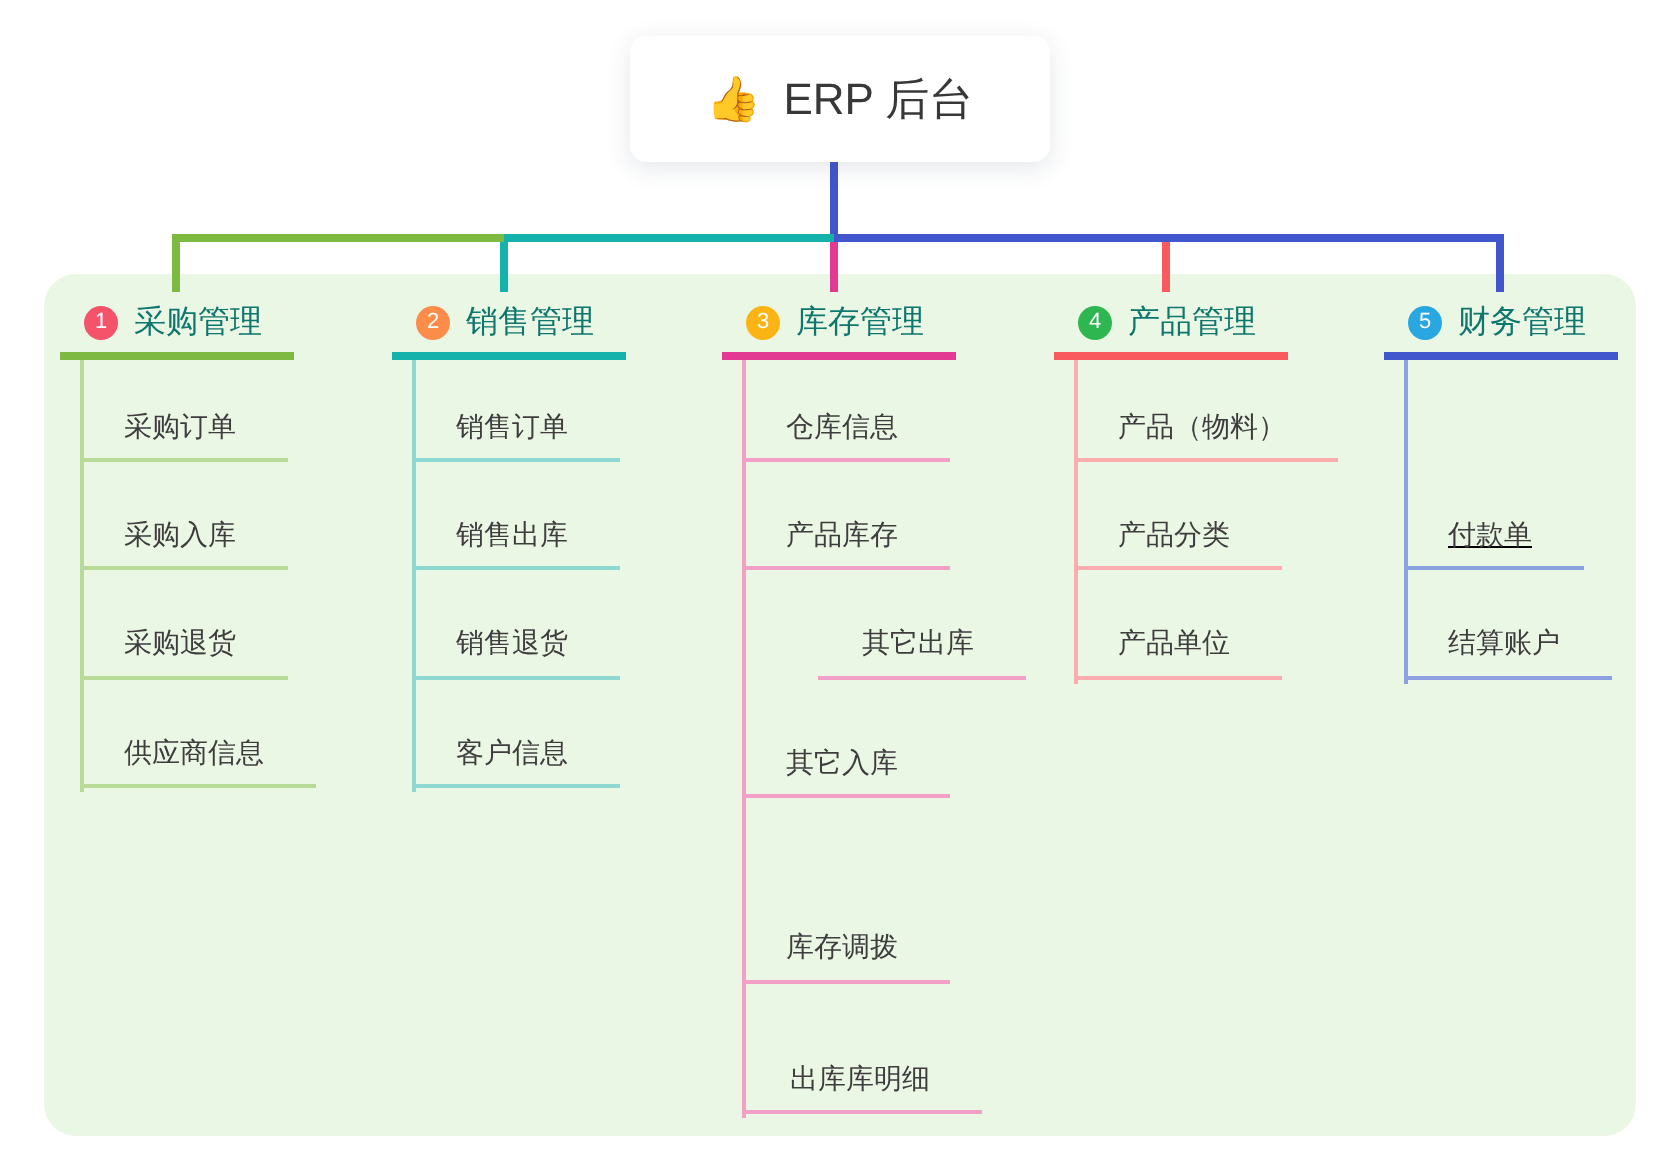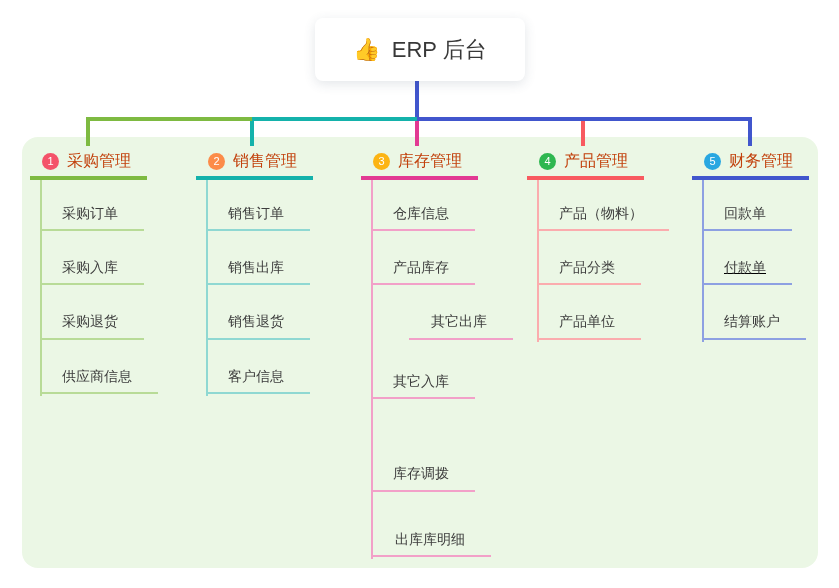--- a/index.html
+++ b/index.html
@@ -84,21 +84,21 @@
     background: var(--badge);
     color: #ffffff;
     font-size: 11px; line-height: 17px;
     text-align: center;
     flex: 0 0 17px;
   }
   .branch-label {
     margin-left: 8px;
     font-size: 16px;
     font-weight: 500;
-    color: #c2410c;
+    color: #0f766e;
     white-space: nowrap;
   }
 
   .branch-spine {
     position: absolute;
     left: 10px; top: 32px;
     width: 2px;
     background: var(--light);
   }
 
@@ -243,23 +243,20 @@
     </div>
   </div>
 
     <div class="branch branch-4" style="--main: #4156cd; --light: #8da0e2; --badge: #29a7e1;">
       <div class="branch-title">
         <span class="badge">5</span>
         <span class="branch-label">财务管理</span>
       </div>
       <div class="branch-spine" style="height: 161.8px;"></div>
 
-    <div class="child-item" style="top: 50px;">
-      <span class="child-label">回款单</span>
-    </div>
 
     <div class="child-item" style="top: 104.4px; text-decoration: underline;">
       <span class="child-label">付款单</span>
     </div>
 
     <div class="child-item" style="top: 158.8px;">
       <span class="child-label">结算账户</span>
     </div>
   </div>
   </div>

